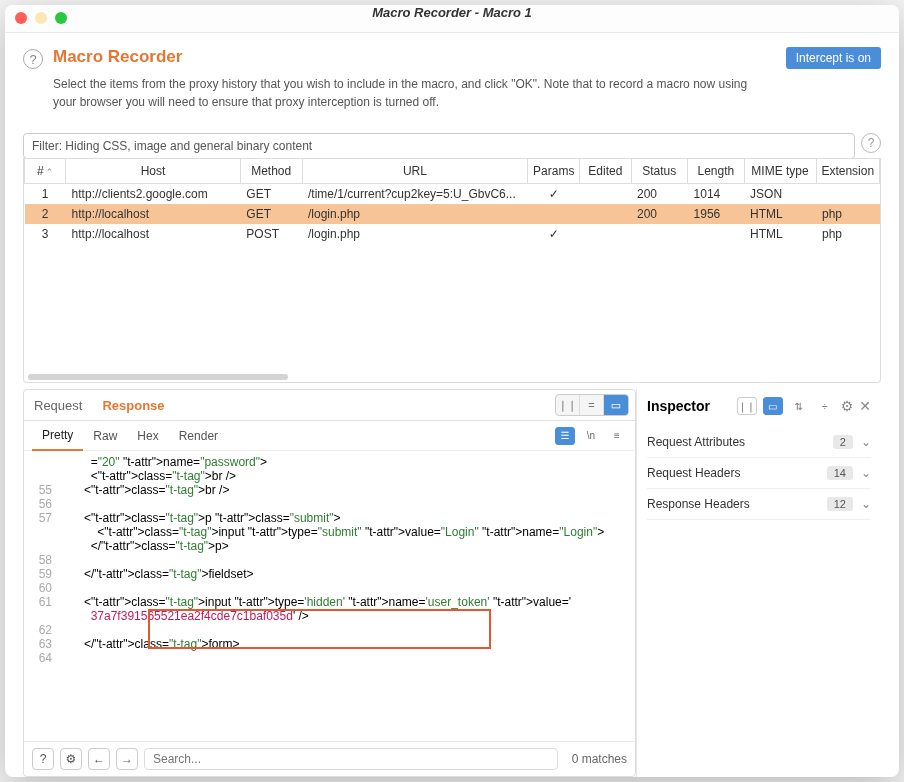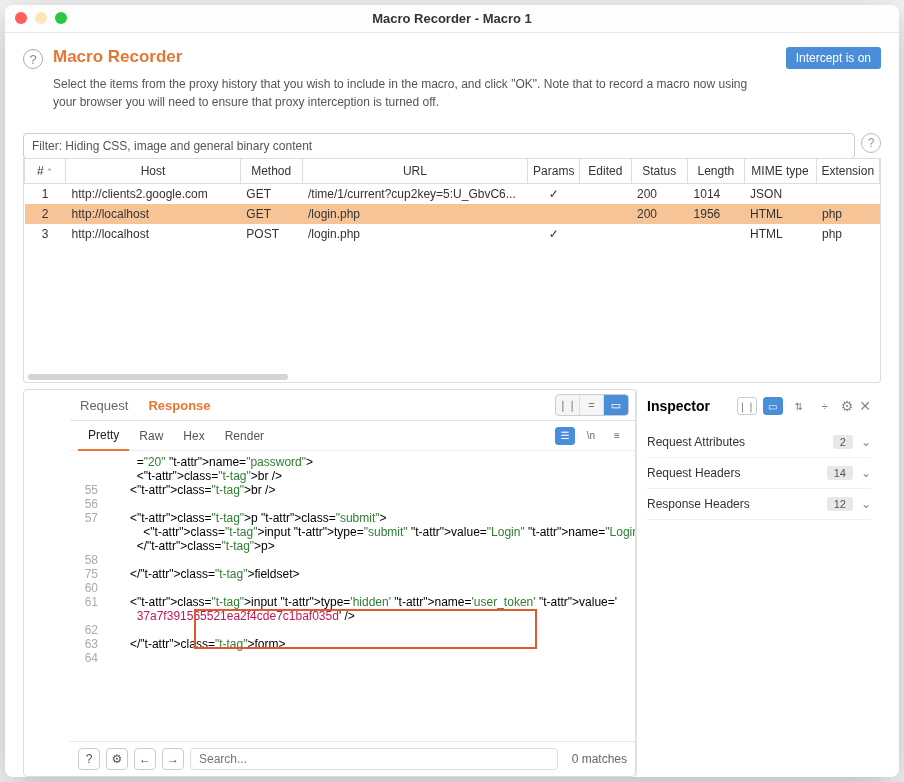--- a/index.html
+++ b/index.html
@@ -1,18 +1,18 @@
 <!DOCTYPE html>
 <html><head>
 <meta charset="utf-8">
 <style>
 * { margin:0; padding:0; box-sizing:border-box; font-family:-apple-system,BlinkMacSystemFont,"Segoe UI",Helvetica,Arial,sans-serif; }
 body { background:#f5f5f5; width:904px; height:782px; overflow:hidden; }
 .window { width:894px; height:772px; background:#fff; border-radius:8px; box-shadow:0 10px 40px rgba(0,0,0,0.25); margin:5px; display:flex; flex-direction:column; overflow:hidden; position:relative; }
-.titlebar { height:28px; display:flex; align-items:center; justify-content:center; position:relative; background:#fdfdfd; border-bottom:1px solid #e8e8e8; }
+.titlebar { height:28px; display:flex; align-items:flex-start; justify-content:center; position:relative; background:#fdfdfd; border-bottom:1px solid #e8e8e8;font-style:italic; }
 .traffic { position:absolute; left:10px; top:7px; display:flex; gap:8px; }
 .dot { width:12px; height:12px; border-radius:50%; }
 .dot.red { background:#ff5f57; } .dot.yel { background:#febc2e; opacity:0.35; } .dot.grn { background:#28c840; }
 .title { font-size:13px; font-weight:600; color:#333; }
 .content { flex:1; display:flex; flex-direction:column; padding:14px 18px 0 18px; overflow:hidden; }
 .hdr-row { display:flex; align-items:flex-start; gap:10px; }
 .help-circ { width:20px; height:20px; border:1.3px solid #aaa; border-radius:50%; display:flex; align-items:center; justify-content:center; font-size:13px; color:#888; flex-shrink:0; margin-top:2px; }
 .hdr-text { flex:1; }
 .page-title { color:#e57733; font-size:17px; font-weight:600; margin-bottom:8px; }
 .desc { font-size:12px; color:#555; line-height:1.5; max-width:710px;}
@@ -33,21 +33,21 @@
 .col-edited{width:50px;text-align:center;}
 .col-status{width:55px;}
 .col-length{width:55px;}
 .col-mime{width:70px;}
 .col-ext{width:60px;}
 .sort-arr{font-size:9px; color:#888; margin-left:2px;}
 .hscrollbar{position:absolute;bottom:0;left:0;right:0;height:10px;display:flex;align-items:center;}
 .hscrollbar .thumb{position:absolute;left:4px;width:260px;height:6px;background:#d4d4d4;border-radius:3px;}
 .splitter { height:6px; }
 .lower { flex:1; display:flex; gap:0; overflow:hidden; }
-.editor-pane { flex:1; display:flex; flex-direction:column; border:1px solid #ddd; border-radius:4px; overflow:hidden; min-width:0;padding-left:46px; }
+.editor-pane { flex:1; display:flex; flex-direction:column; border:1px solid #ddd; border-radius:4px; overflow:hidden; min-width:0; }
 .tab-row { display:flex; align-items:center; border-bottom:1px solid #e3e3e3; padding:0 6px 0 0; }
 .tab { padding:8px 10px 7px 10px; font-size:13px; color:#666; cursor:pointer; }
 .tab.active { color:#e57733; font-weight:600; }
 .view-group { margin-left:auto; display:flex; gap:0; background:#f5f5f5; border:1px solid #ccc; border-radius:4px; overflow:hidden; }
 .view-btn { width:24px; height:20px; display:flex; align-items:center; justify-content:center; font-size:11px; color:#777; border-right:1px solid #ddd;}
 .view-btn:last-child{border-right:none;}
 .view-btn.active { background:#4a8dd8; color:#fff; }
 .subtab-row { display:flex; align-items:center; padding:0 8px; border-bottom:1px solid #eee; }
 .subtab { padding:7px 10px; font-size:12px; color:#555; cursor:pointer; }
 .subtab.active { color:#222; font-weight:500; border-bottom:2px solid #e57733; margin-bottom:-1px; }
@@ -218,21 +218,21 @@
             </div>
             <div class="code-line">
               <span class="ln"></span>
               <span class="code">        &lt;/<span <span="" class="&lt;span">"t-attr"</span>&gt;class=<span class="t-str">"t-tag"</span>&gt;p&gt;</span>
             </div>
             <div class="code-line">
               <span class="ln">58</span>
               <span class="code">      </span>
             </div>
             <div class="code-line">
-              <span class="ln">75</span>
+              <span class="ln">59</span>
               <span class="code">      &lt;/<span <span="" class="&lt;span">"t-attr"</span>&gt;class=<span class="t-str">"t-tag"</span>&gt;fieldset&gt;</span>
             </div>
             <div class="code-line">
               <span class="ln">60</span>
               <span class="code">      </span>
             </div>
             <div class="code-line">
               <span class="ln">61</span>
               <span class="code">      &lt;<span <span="" class="&lt;span">"t-attr"</span>&gt;class=<span class="t-str">"t-tag"</span>&gt;input <span class="&lt;span">"t-attr"</span>&gt;type=<span class="t-str">'hidden'</span> <span class="&lt;span">"t-attr"</span>&gt;name=<span class="t-str">'user_token'</span> <span class="&lt;span">"t-attr"</span>&gt;value='</span>
             </div>

